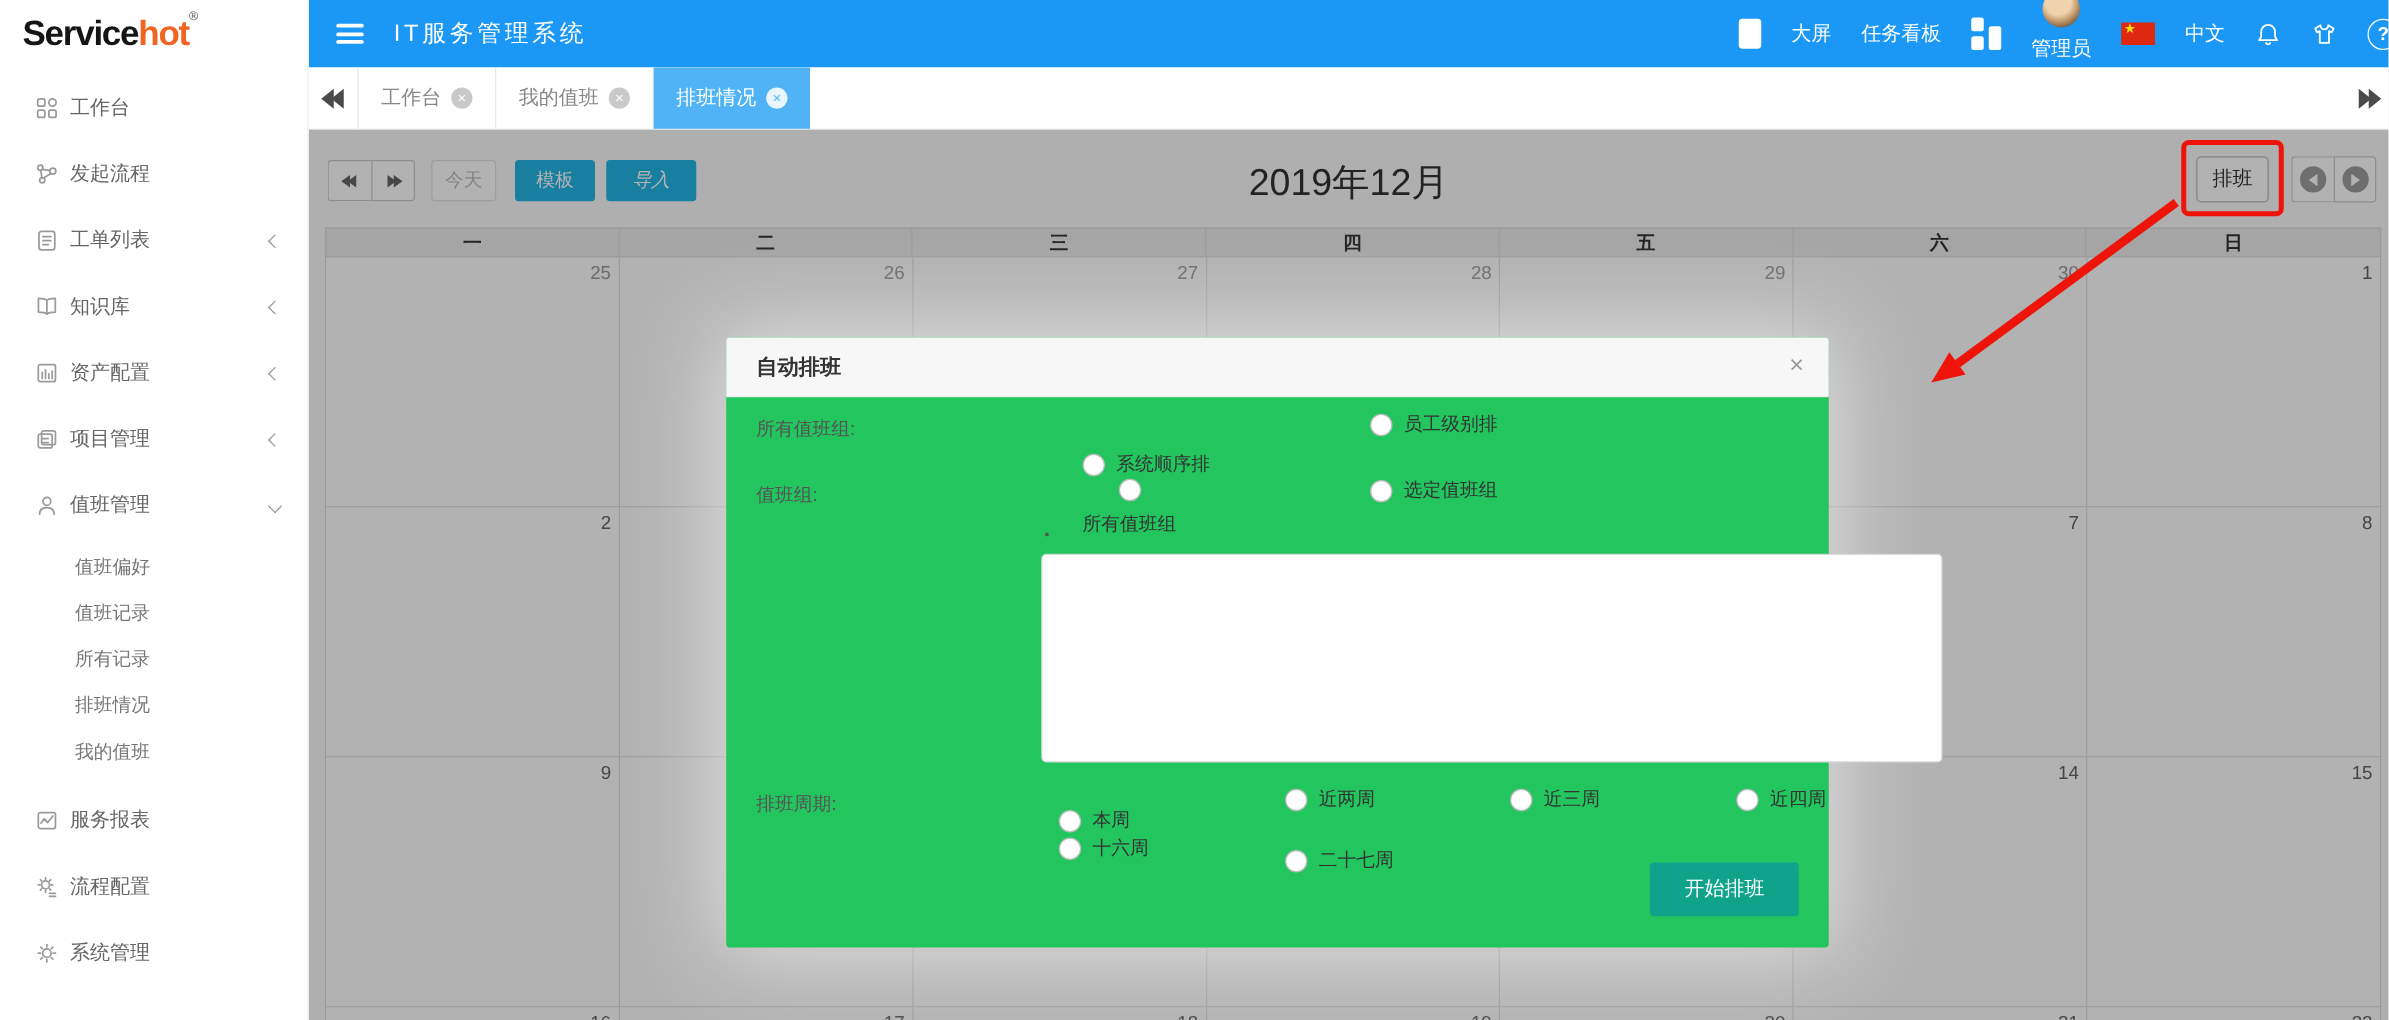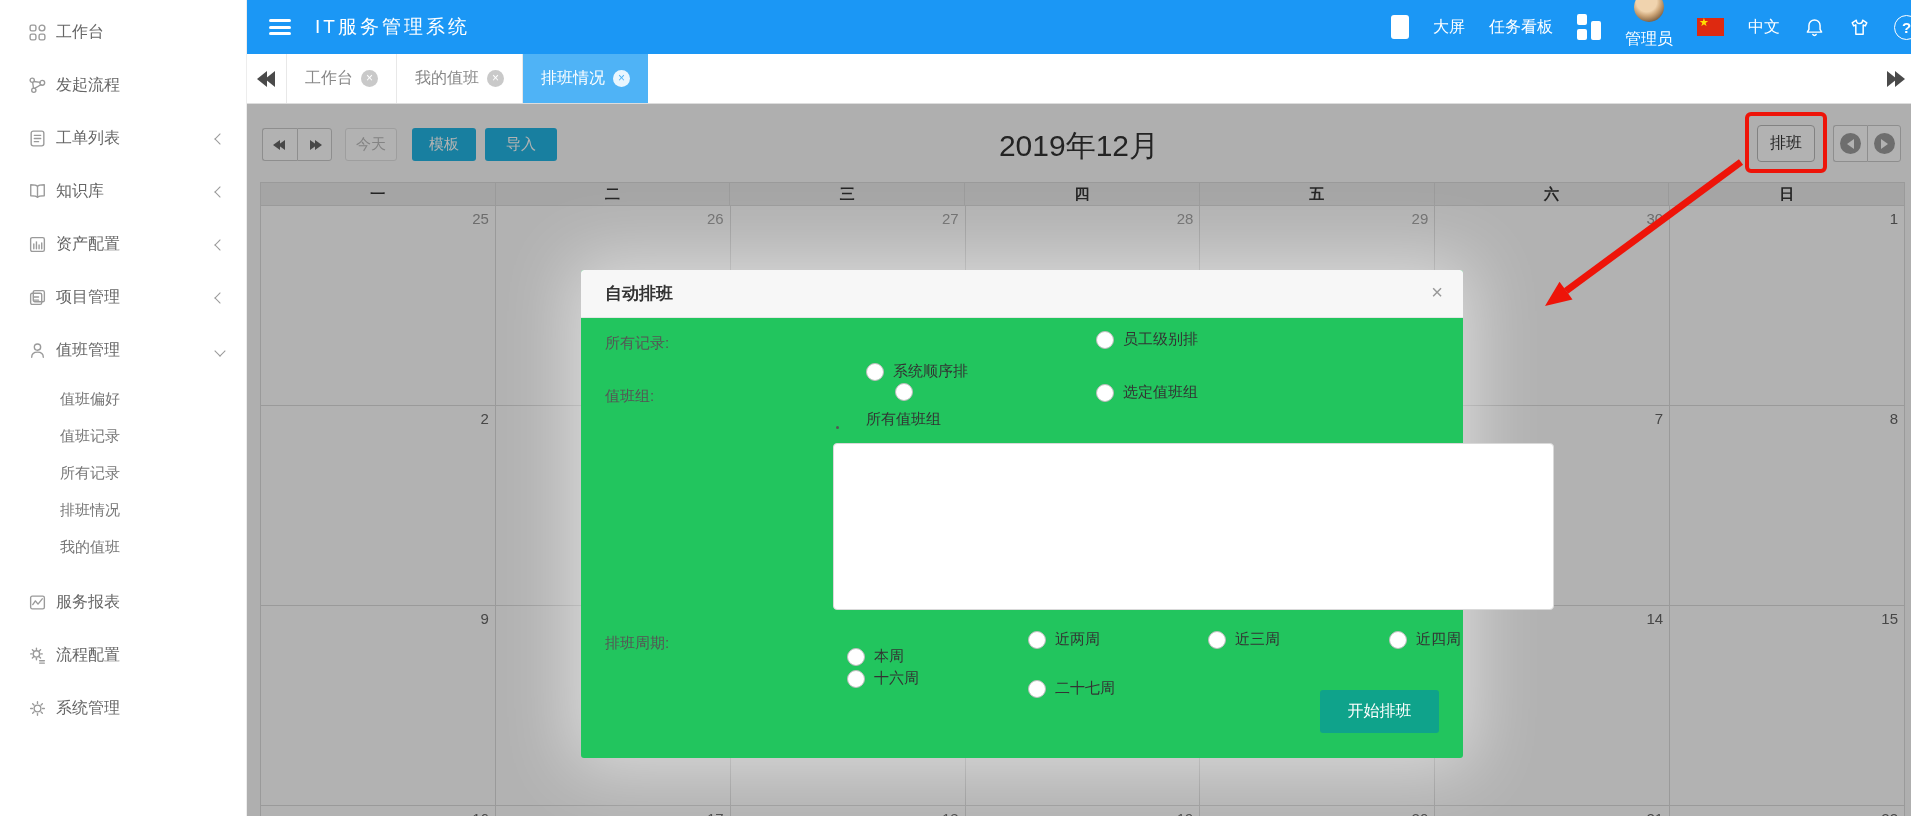--- a/index.html
+++ b/index.html
@@ -64,21 +64,21 @@
   .nav-group{position:absolute;left:15px;top:24px;display:flex;}
   .nav-btn{width:35px;height:33px;background:#fff;border:1px solid #ccc;display:flex;align-items:center;justify-content:center;cursor:pointer;}
   .nav-btn:first-child{border-radius:3px 0 0 3px;border-right:none;}
   .nav-btn:last-child{border-radius:0 3px 3px 0;}
   .sm i{border-top:5px solid transparent!important;border-bottom:5px solid transparent!important;}
   .sm.dbl-left i{border-right:7px solid #666;}
   .sm.dbl-right i{border-left:7px solid #666;}
   .btn-today{position:absolute;left:98px;top:24px;width:52px;height:33px;background:#fff;border:1px solid #e3e3e3;color:#bdbdbd;}
   .btn-blue{background:#23b7e5;color:#fff;border:none;}
   .btn-template{position:absolute;left:165px;top:24px;width:64px;height:33px;}
-  .btn-import{position:absolute;left:238px;top:24px;width:72px;height:33px;}
+  .btn-import{position:absolute;left:238px;top:24px;width:72px;height:33px;font-style:italic;}
   .cal-title{position:absolute;left:0;top:22px;width:100%;text-align:center;font-size:30px;color:#333;}
   .btn-schedule{position:absolute;left:1510px;top:21px;width:58px;height:37px;background:#fff;border:1px solid #bbb;border-radius:4px;color:#333;font-size:16px;}
   .circ-group{position:absolute;left:1586px;top:21px;display:flex;}
   .circ-btn{width:34px;height:37px;background:#fff;border:1px solid #ccc;display:flex;align-items:center;justify-content:center;cursor:pointer;}
   .circ-btn:first-child{border-radius:3px 0 0 3px;border-right:none;}
   .circ-btn:last-child{border-radius:0 3px 3px 0;}
   .circ{width:21px;height:21px;border-radius:50%;background:#9e9e9e;display:flex;align-items:center;justify-content:center;}
   .circ i{width:0;height:0;border-top:5px solid transparent;border-bottom:5px solid transparent;}
   .circ .tri-l{border-right:7px solid #fff;margin-right:1px;}
   .circ .tri-r{border-left:7px solid #fff;margin-left:1px;}
@@ -109,20 +109,25 @@
   
   .anno-box{position:absolute;left:1745px;top:112px;width:82px;height:61px;border:4px solid #ee1409;border-radius:6px;z-index:30;pointer-events:none;}
   .anno-svg{position:absolute;left:0;top:0;width:1911px;height:816px;z-index:30;pointer-events:none;}
 </style>
 </head>
 <body>
 
 <div class="screen">
 
   <div class="sidebar">
+    <div class="logo">
+      <span class="l-black">Service</span>
+        <span class="l-orange">hot</span>
+        <span class="l-reg">®</span>
+    </div>
     <div class="menu">
 
       <div class="m-item">
         <svg viewBox="0 0 18 18">
             <rect x="2" y="2" width="5.5" height="5.5" rx="1.5"></rect>
             <rect x="10.5" y="2" width="5.5" height="5.5" rx="2.7"></rect>
             <rect x="2" y="10.5" width="5.5" height="5.5" rx="1.5"></rect>
             <rect x="10.5" y="10.5" width="5.5" height="5.5" rx="1.5"></rect>
           </svg>
         <span class="m-label">工作台</span>
@@ -452,21 +457,21 @@
     <div class="dim"></div>
   </div>
 
   <div class="dialog">
     <div class="dlg-head">
       <span class="dlg-title">自动排班</span>
       <span class="dlg-close">×</span>
     </div>
 
     <div class="dlg-row" style="top:60px;">
-      <span class="dlg-label">所有记录:</span>
+      <span class="dlg-label">所有值班组:</span>
       <div class="opt" style="left:285px;margin-top:32px;">
         <span class="radio"></span>
         <span class="opt-label">系统顺序排</span>
       </div>
       <div class="opt" style="left:515px;">
         <span class="radio"></span>
         <span class="opt-label">员工级别排</span>
       </div>
     </div>
 

